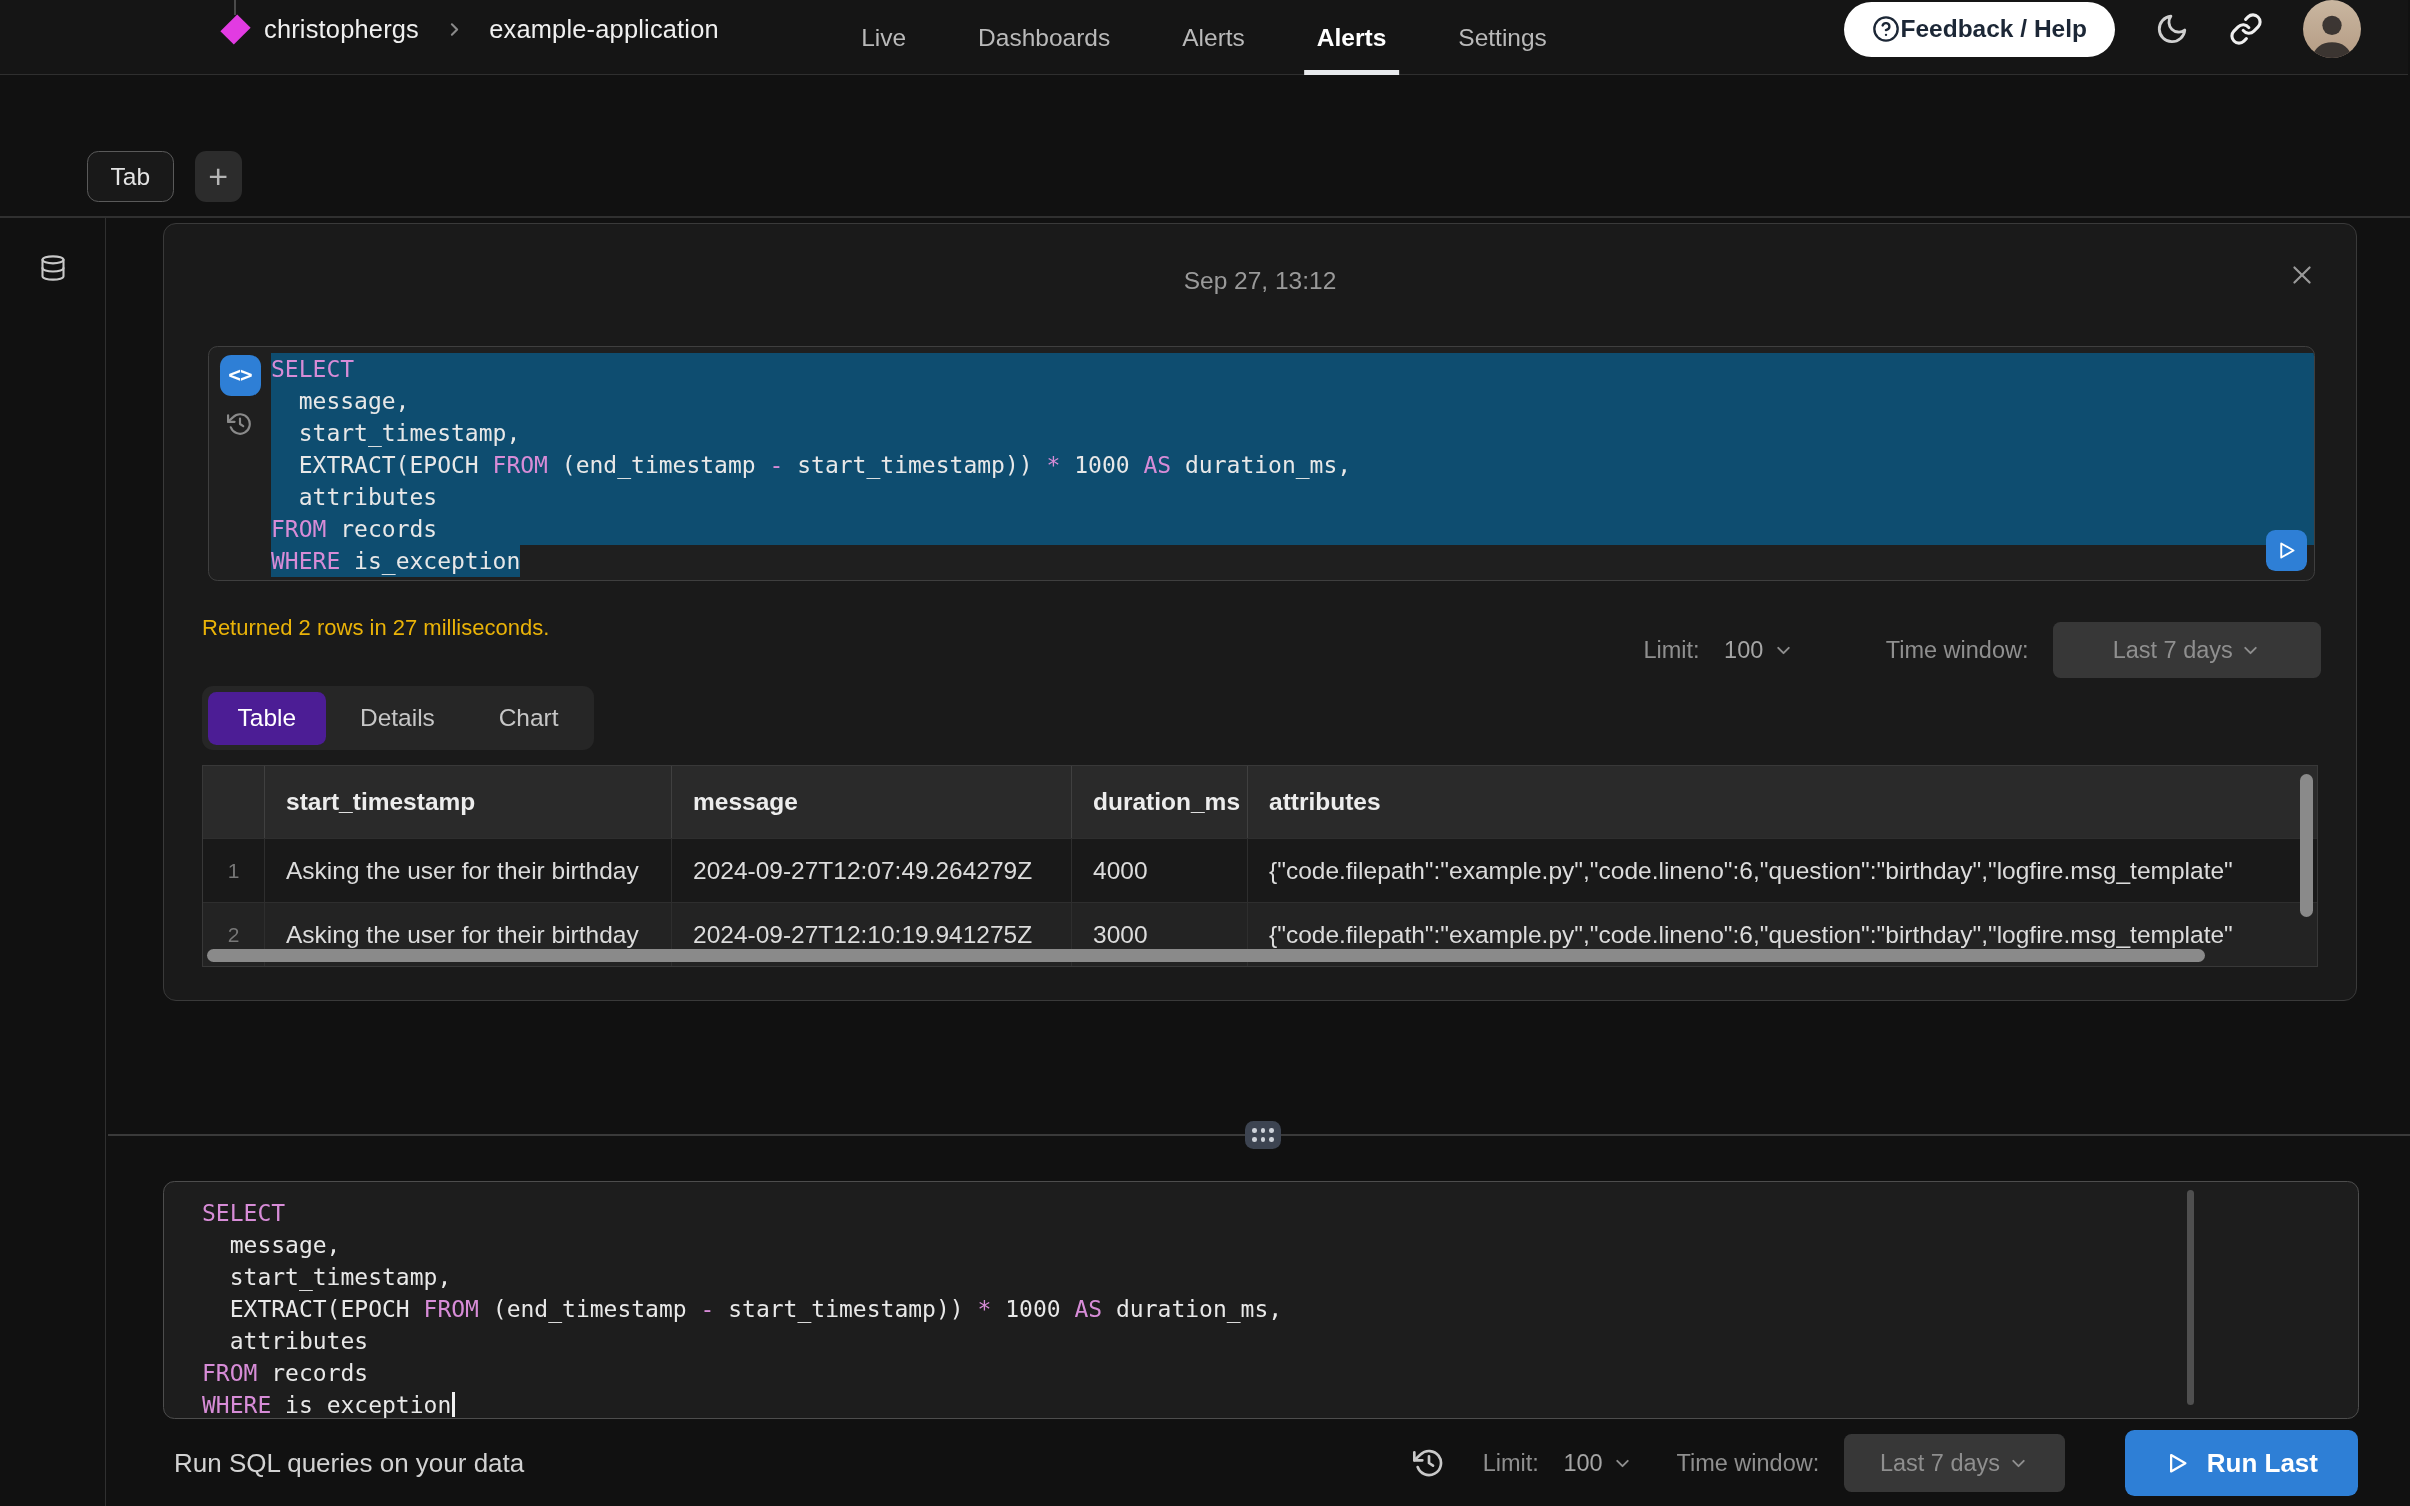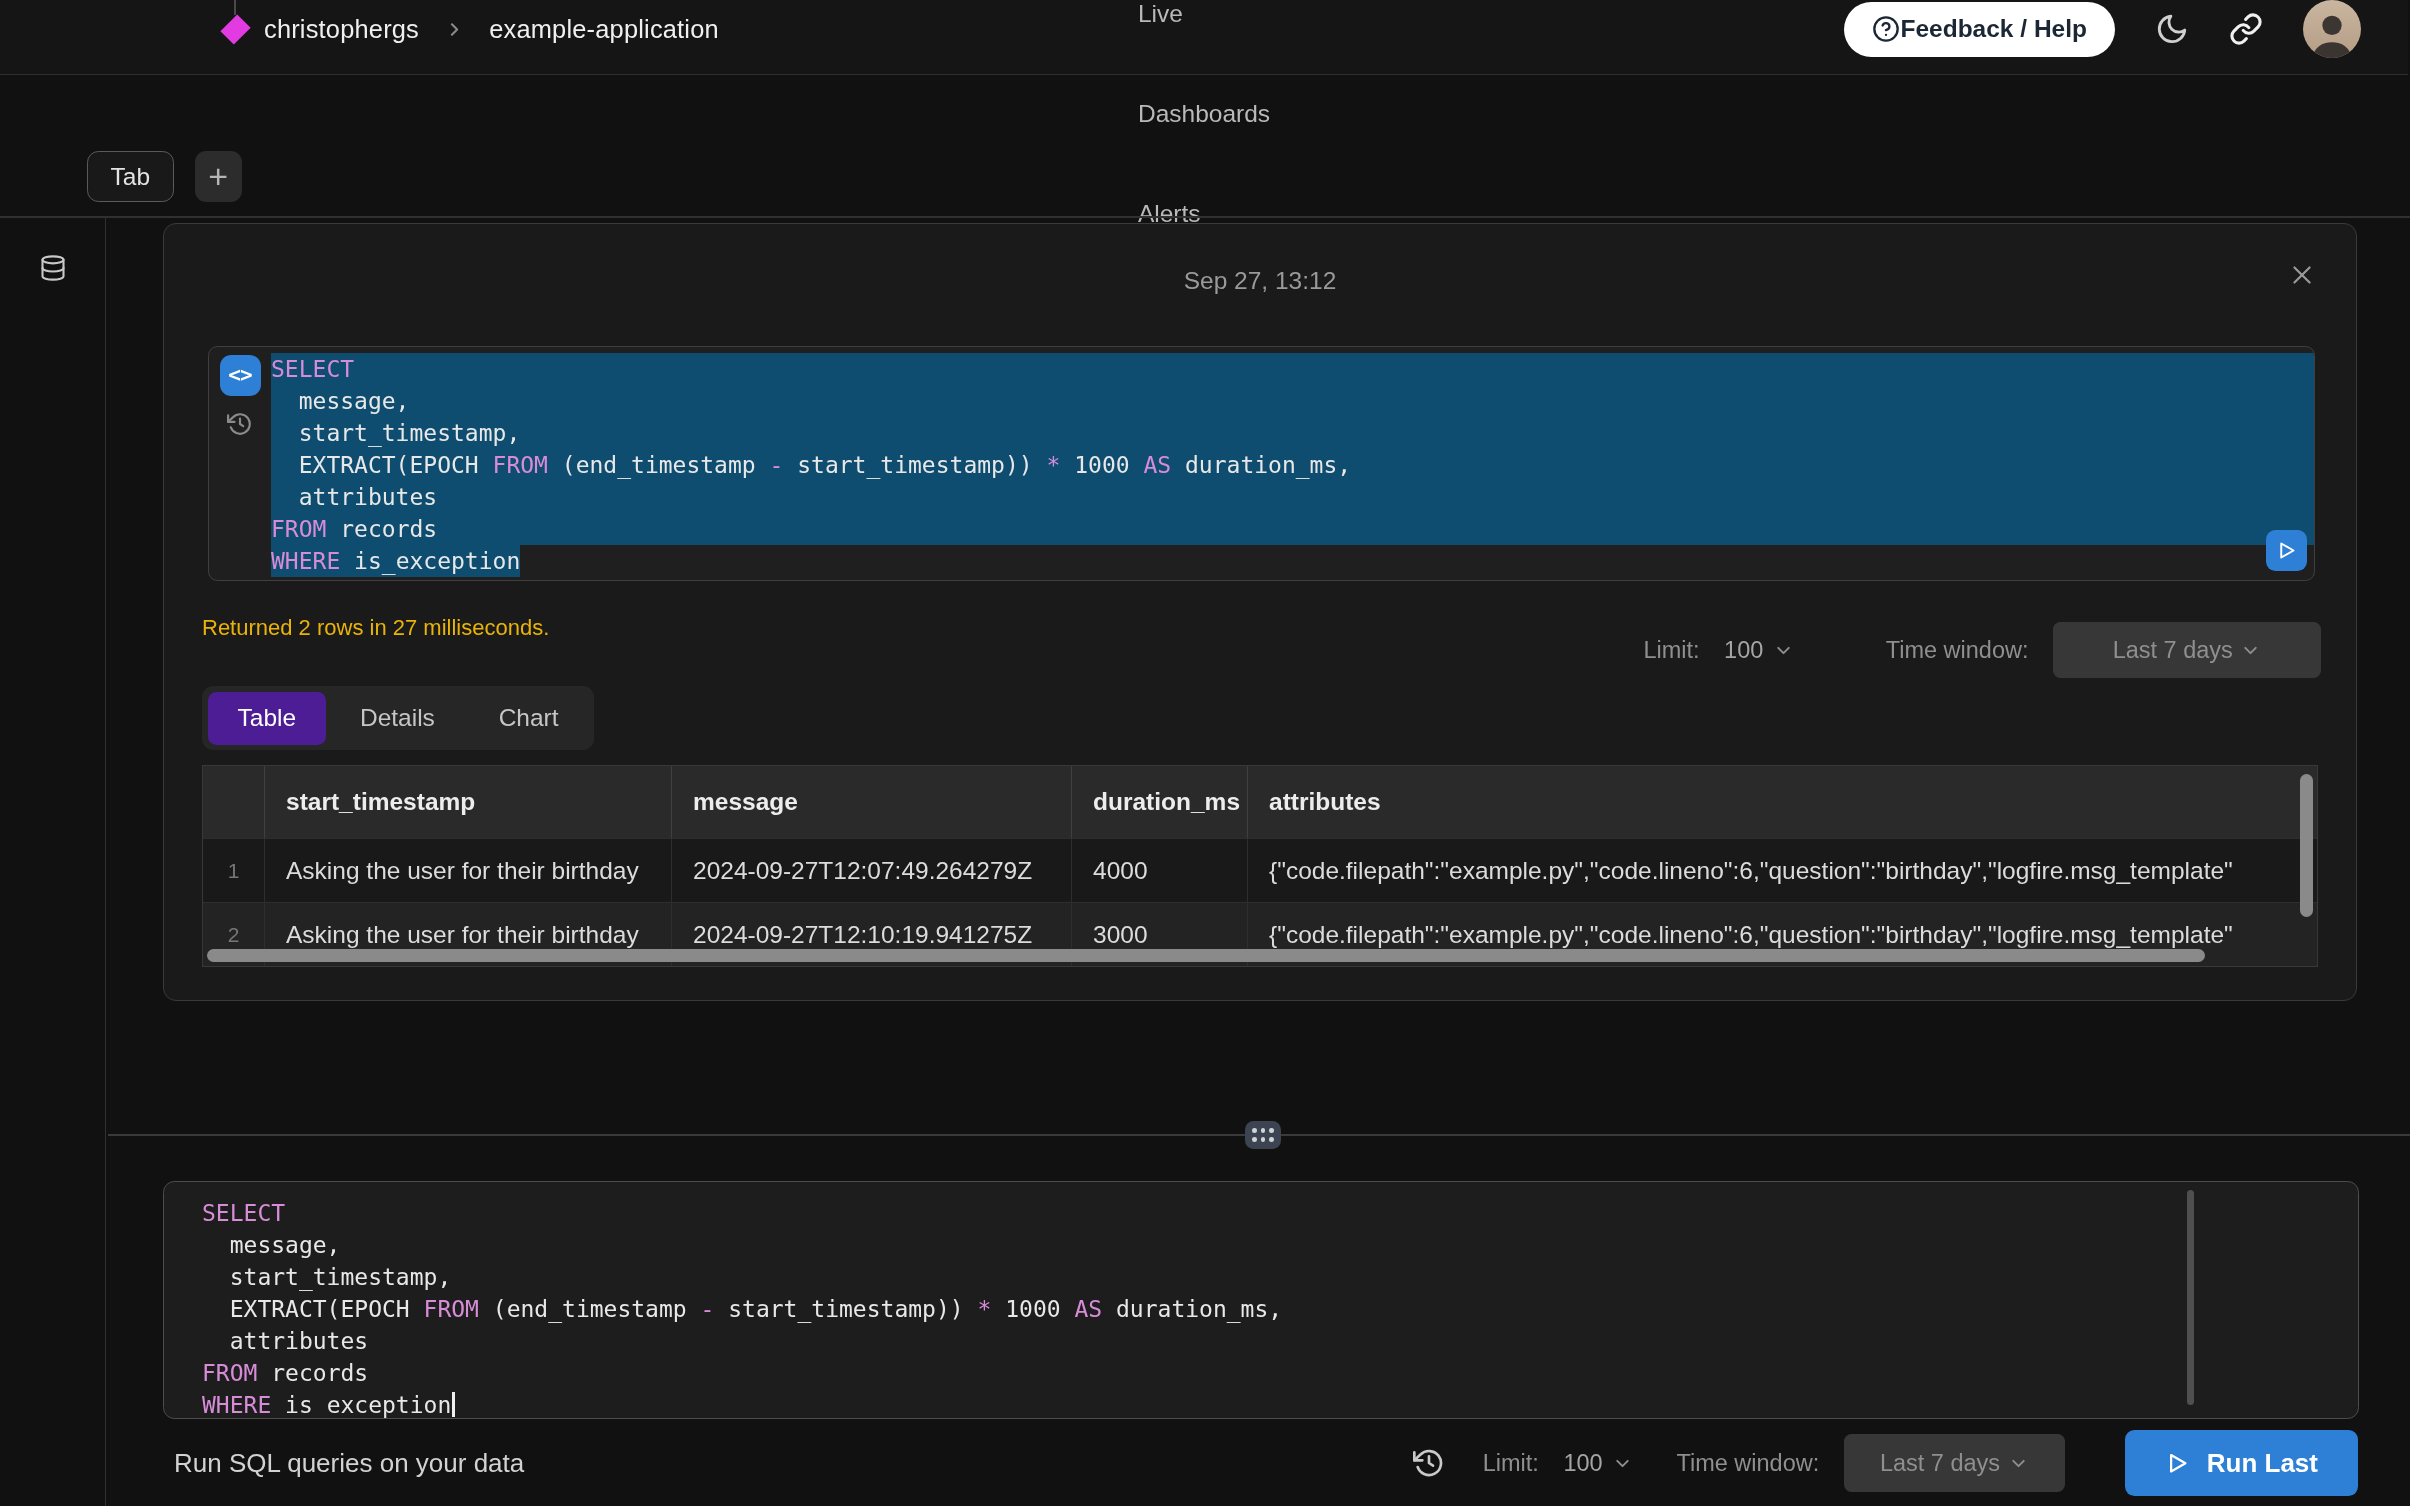--- a/index.html
+++ b/index.html
@@ -16,21 +16,21 @@
     background:#151515; border-bottom:1.9px solid #2f2f2f;
     display:flex; align-items:center; padding:0 47px 16px 38px;
   }
   .brand { display:flex; align-items:center; gap:19px; position:relative; }
   .brand-line { position:absolute; left:196px; top:-26px; width:1.9px; height:26px; background:#4a4a4a; }
   .brand-diamond { width:19px; height:19px; margin-left:188px; background:var(--brand_magenta,#e23be2); transform:rotate(45deg) scale(1,1.25); }
   .crumb-org, .crumb-project { font-size:25.4px; color:#f0f0f0; font-weight:500; letter-spacing:0.2px; }
   .crumb-sep { margin:0 5.6px; }
   .nav-items {
     position:absolute; left:50%; transform:translateX(-50%); top:0; height:75px;
-    display:flex; align-items:stretch; gap:72px;flex-direction:column;
+    display:flex; align-items:stretch; gap:72px;
   }
   .nav-item { position:relative; display:flex; align-items:center; font-size:24.5px; color:#b9b9b9; cursor:pointer; }
   .nav-item.active { color:#ffffff; font-weight:700; }
   .nav-item.active::after { content:""; position:absolute; left:-13px; right:-13px; bottom:0; height:4.7px; background:#e8eaed; }
   .nav-right { margin-left:auto; display:flex; align-items:center; gap:40px; }
   .feedback-btn {
     display:flex; align-items:center; background:var(--button_bg_white,#ffffff);
     color:#1c2736; border-radius:28px; height:55px; padding:0 28px;
     font-size:24.5px; font-weight:700; cursor:pointer;
   }

